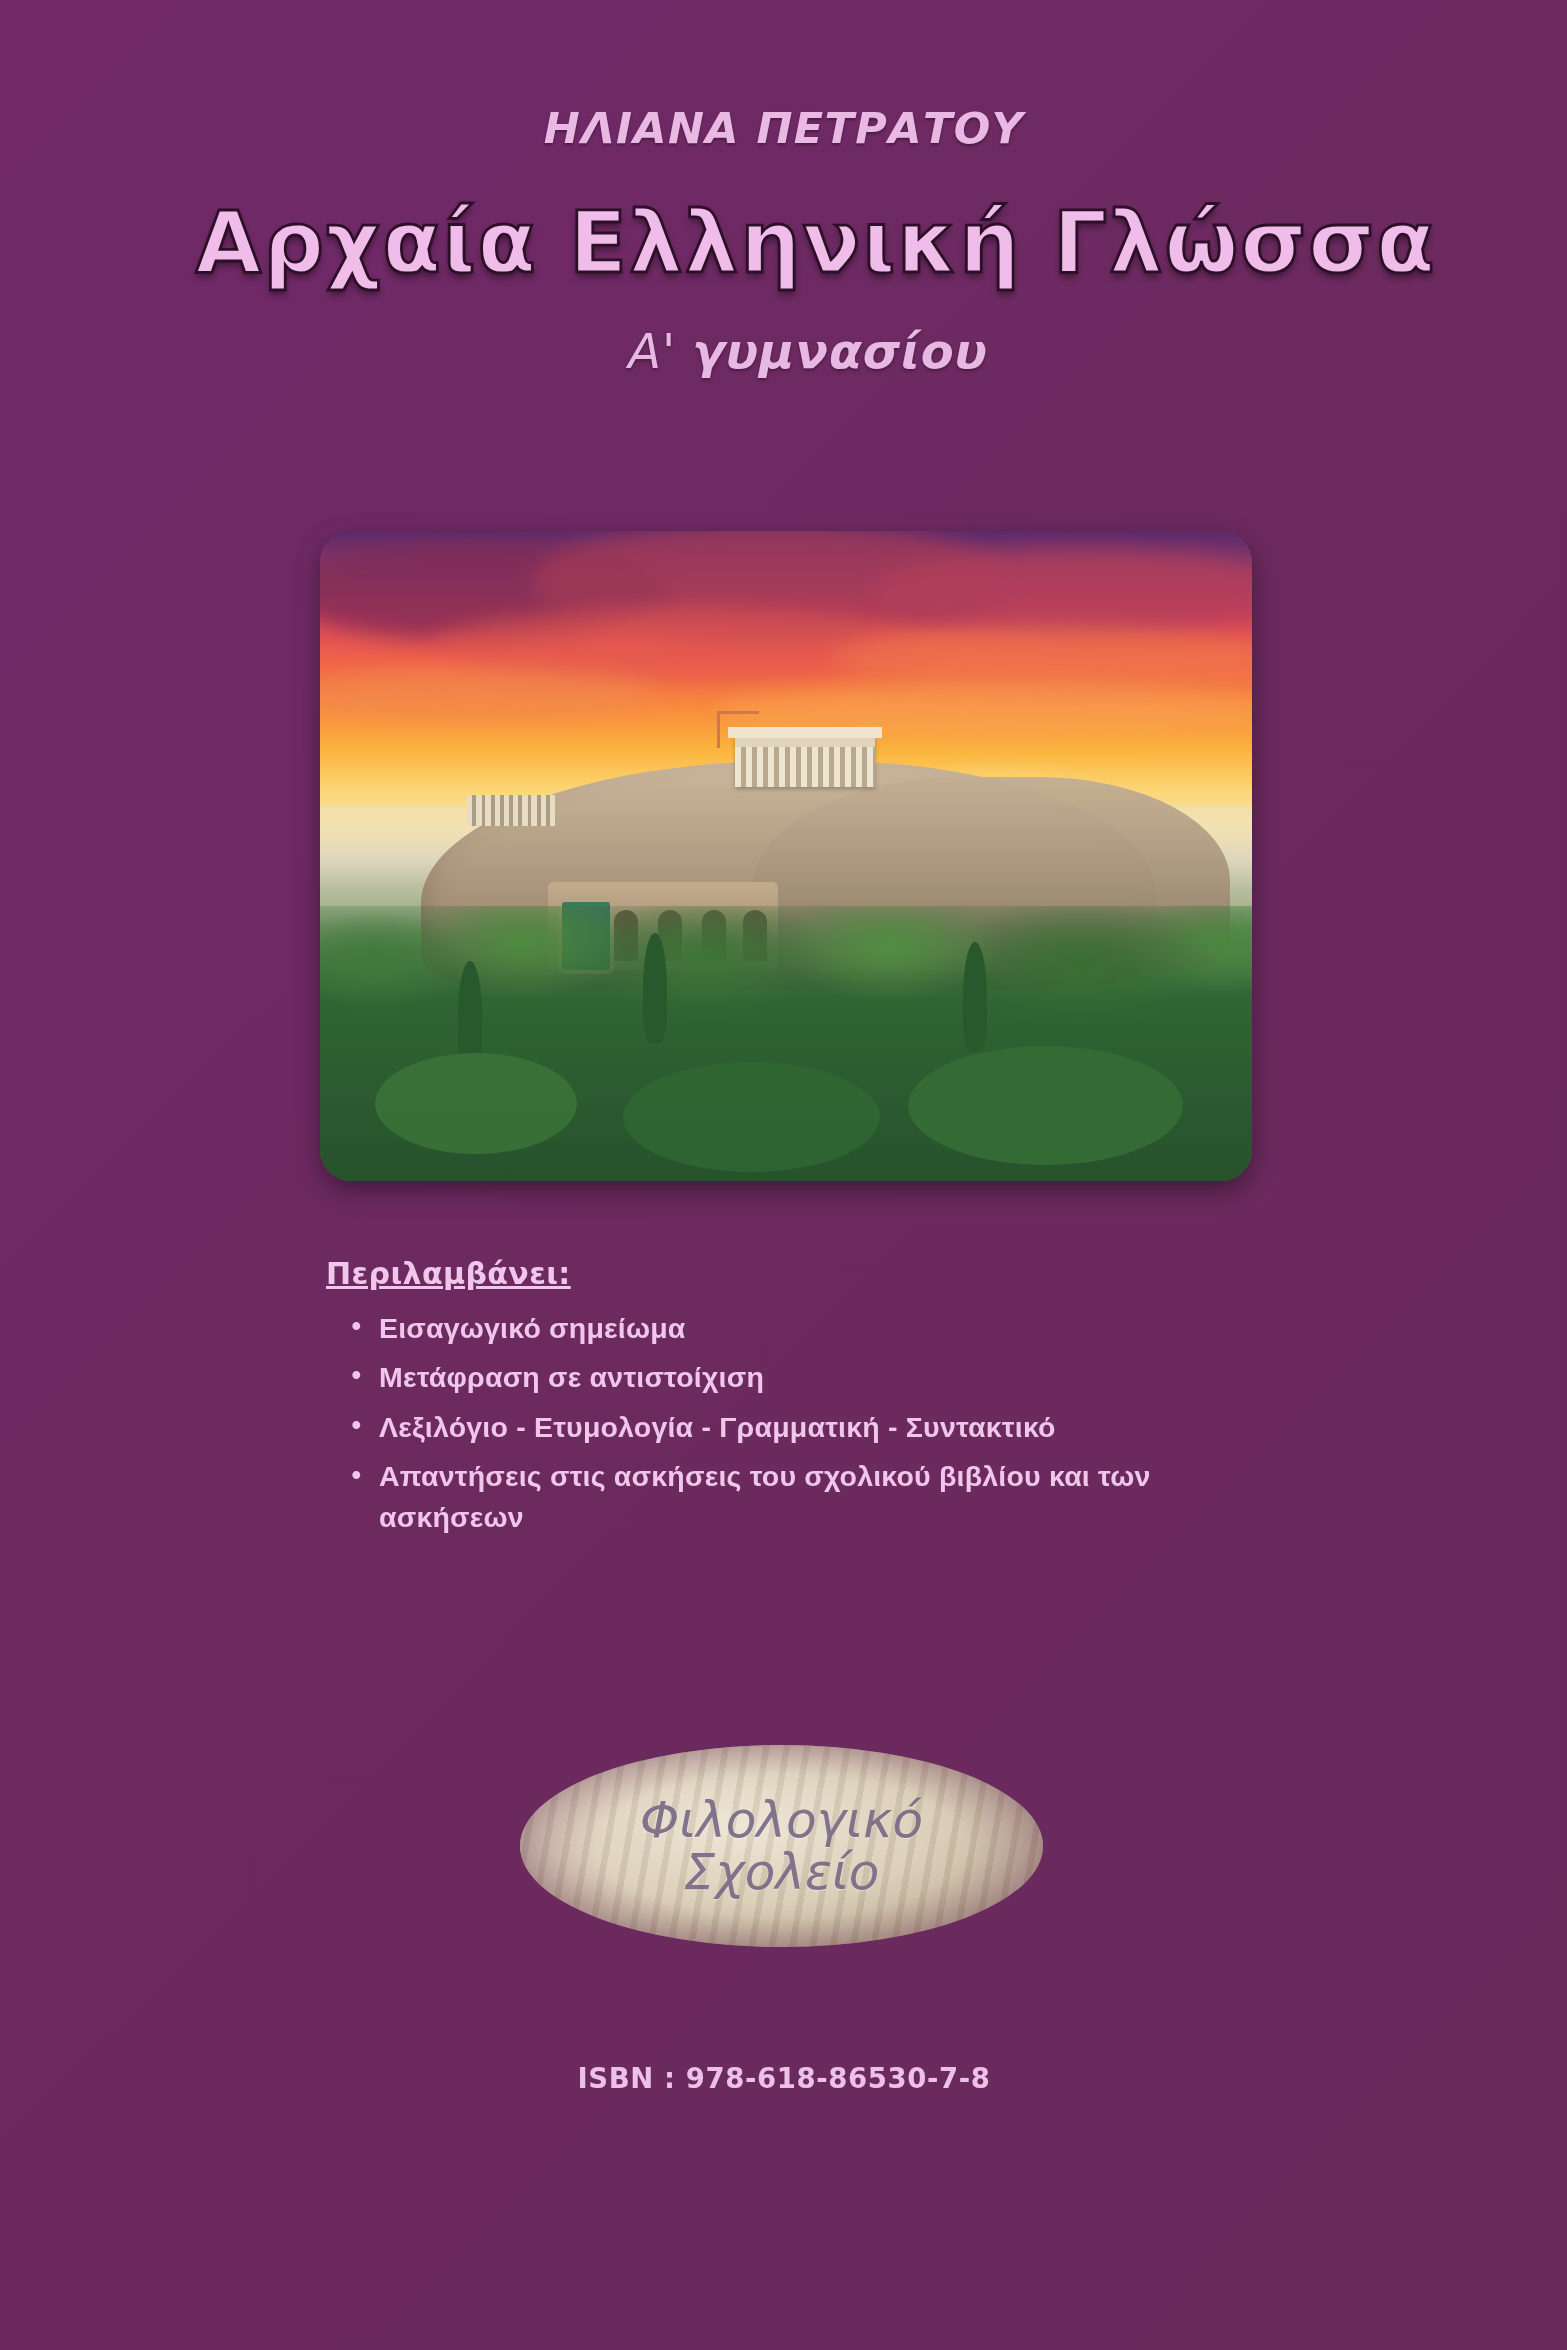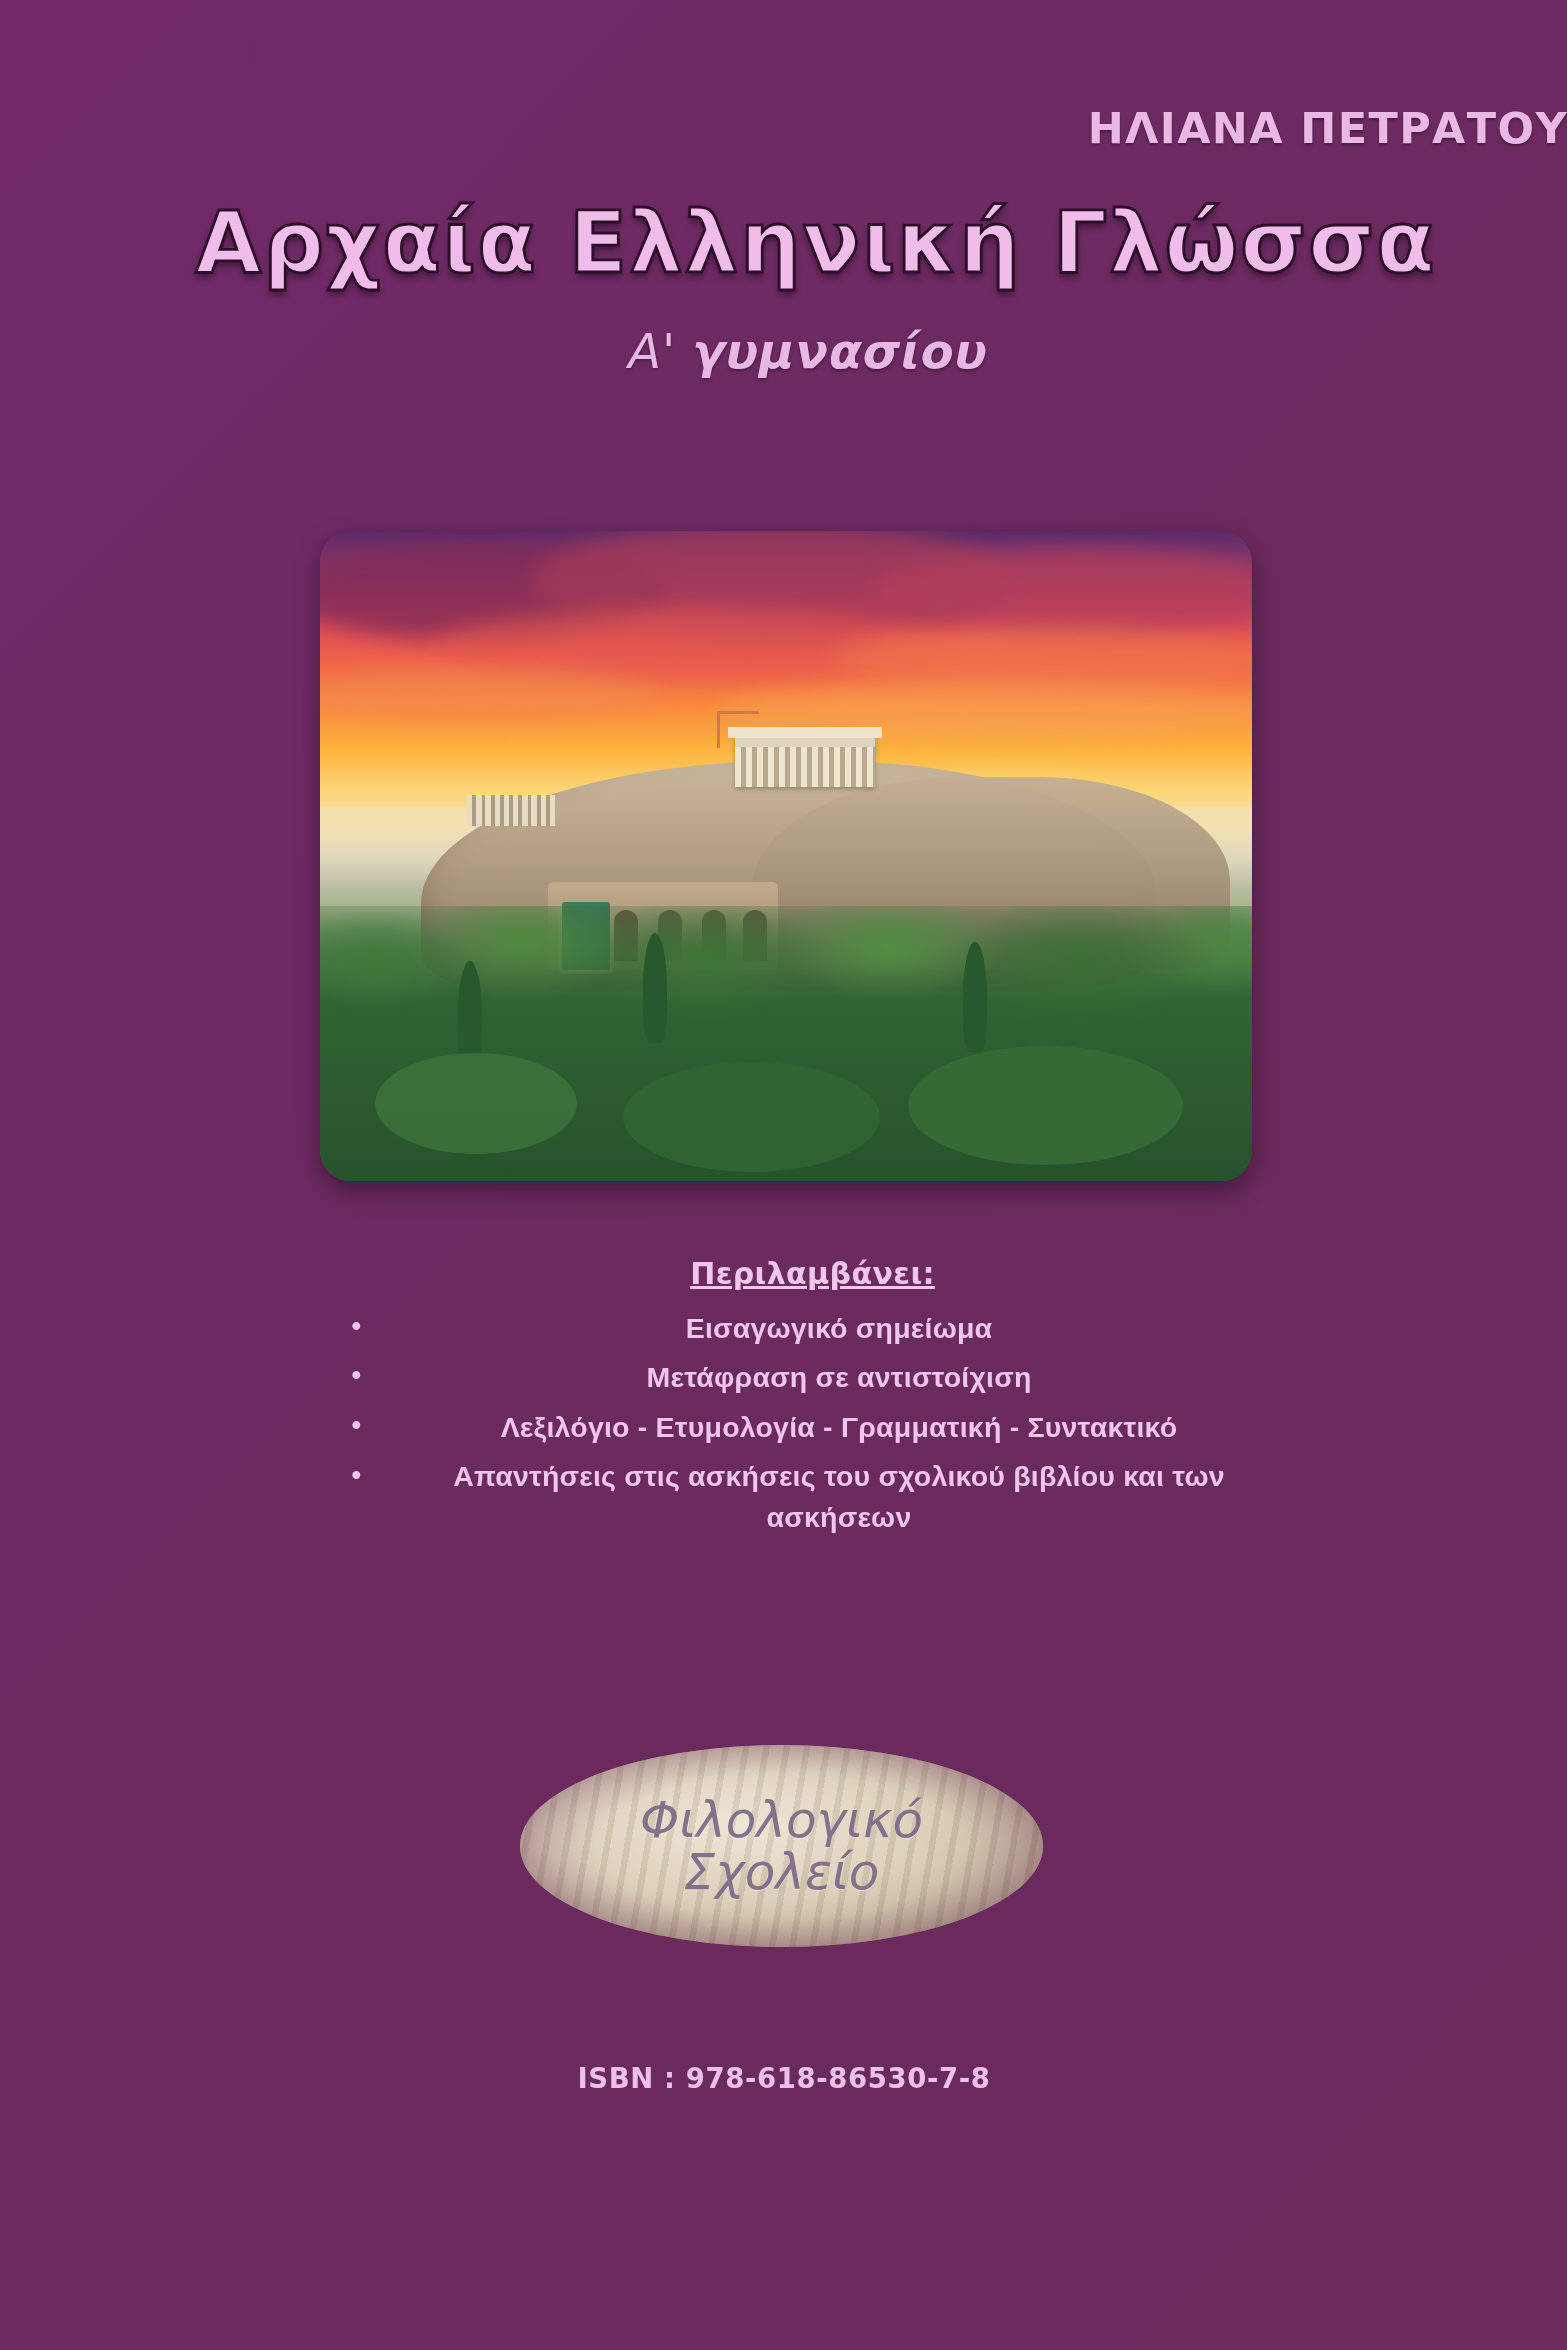--- a/index.html
+++ b/index.html
@@ -22,27 +22,28 @@
     background: linear-gradient(135deg, #71296a 0%, #6c2a5f 45%, #6a2a5c 100%);
     box-sizing: border-box;
   }
 
   
   .author {
     position: absolute;
     top: 103px;
     left: 0;
     width: 100%;
-    text-align: right;
+    text-align: center;
     font-family: "DejaVu Sans", sans-serif;
     font-weight: bold;
     font-size: 43px;
     letter-spacing: 1.4px;
     color: #e9b9e4;
     text-shadow: 0 1.8px 2.8px rgba(0,0,0,0.35);
+    font-style: italic;
   }
 
   
   .main-title {
     position: absolute;
     top: 193px;
     left: 0;
     width: 100%;
     text-align: center;
     font-family: "DejaVu Sans", sans-serif;
@@ -256,21 +257,20 @@
     opacity: .9;
   }
 
   
   .includes {
     position: absolute;
     top: 1256px;
     left: 326px;
     width: 973px;
     color: #efc3ea;
-    text-align: center;
   }
   .includes-title {
     font-family: "DejaVu Sans", sans-serif;
     font-weight: bold;
     font-size: 30px;
     text-decoration: underline;
     margin-bottom: 16.5px;
     letter-spacing: 0.4px;
     color: #f0c6eb;
   }

